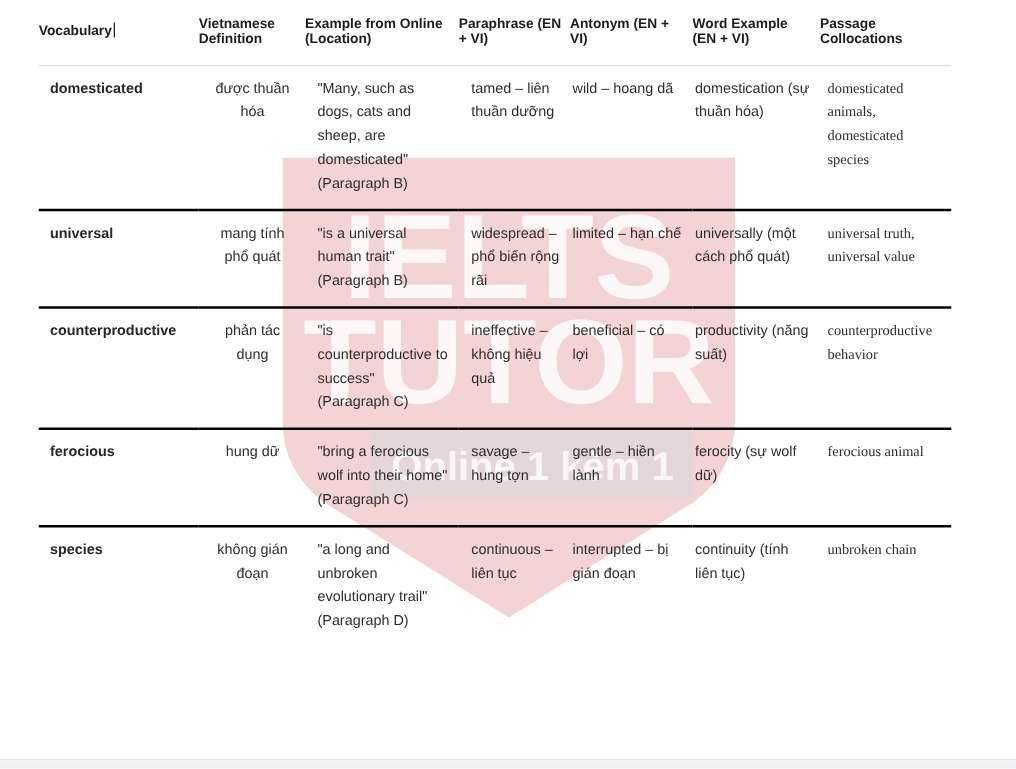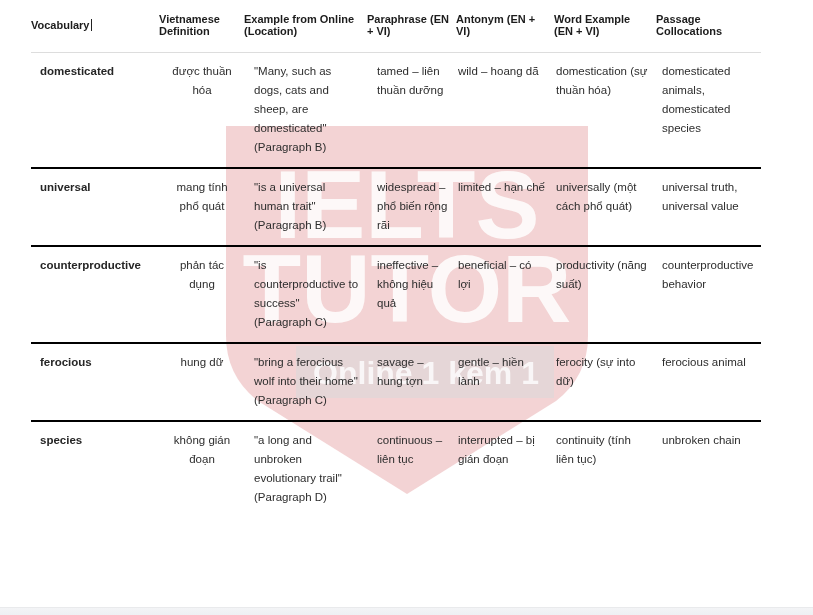--- a/index.html
+++ b/index.html
@@ -28,21 +28,21 @@
   .caret { display: inline-block; width: 1px; height: 12px; background: #222; vertical-align: -2px; margin-left: 1px; }
   tbody td {
     vertical-align: top; line-height: 19px; padding: 9px 8px 10px 0;
     border-bottom: 2px solid #000000; color: #2d2d2d;
   }
   tbody td.word { font-weight: bold; padding-left: 9px; color: #262626; }
   tbody td.vi { padding-left: 9px; text-align: center; }
   tbody td.para { padding-left: 10px; }
   tbody td.ant { padding-left: 2px; margin-left: 48px; }
   tbody td.fam { padding-left: 2px; }
-  tbody td.col { padding-left: 6px; }
+  tbody td.col { padding-left: 6px; font-family: Liberation Serif, serif; }
   tbody tr:last-child td { border-bottom: none; }
   .bottom-bar {
     position: absolute; left: 0; right: 0; bottom: 0; height: 7px;
     background: linear-gradient(#f3f4f6, #eef0f3); border-top: 1px solid #e9eaec; z-index: 2;
   }
 </style>
 </head>
 <body>
 
 <div class="watermark">
@@ -103,21 +103,21 @@
       <td class="ant">beneficial – có lợi</td>
       <td class="fam">productivity (năng suất)</td>
       <td class="col">counterproductive behavior</td>
     </tr>
     <tr>
       <td class="word">ferocious</td>
       <td class="vi">hung dữ</td>
       <td class="para">"bring a ferocious wolf into their home" (Paragraph C)</td>
       <td class="para">savage – hung tợn</td>
       <td class="ant">gentle – hiền lành</td>
-      <td class="fam">ferocity (sự into dữ)</td>
+      <td class="fam">ferocity (sự wolf dữ)</td>
       <td class="col">ferocious animal</td>
     </tr>
     <tr>
       <td class="word">species</td>
       <td class="vi">không gián đoạn</td>
       <td class="para">"a long and unbroken evolutionary trail" (Paragraph D)</td>
       <td class="para">continuous – liên tục</td>
       <td class="ant">interrupted – bị gián đoạn</td>
       <td class="fam">continuity (tính liên tục)</td>
       <td class="col">unbroken chain</td>

